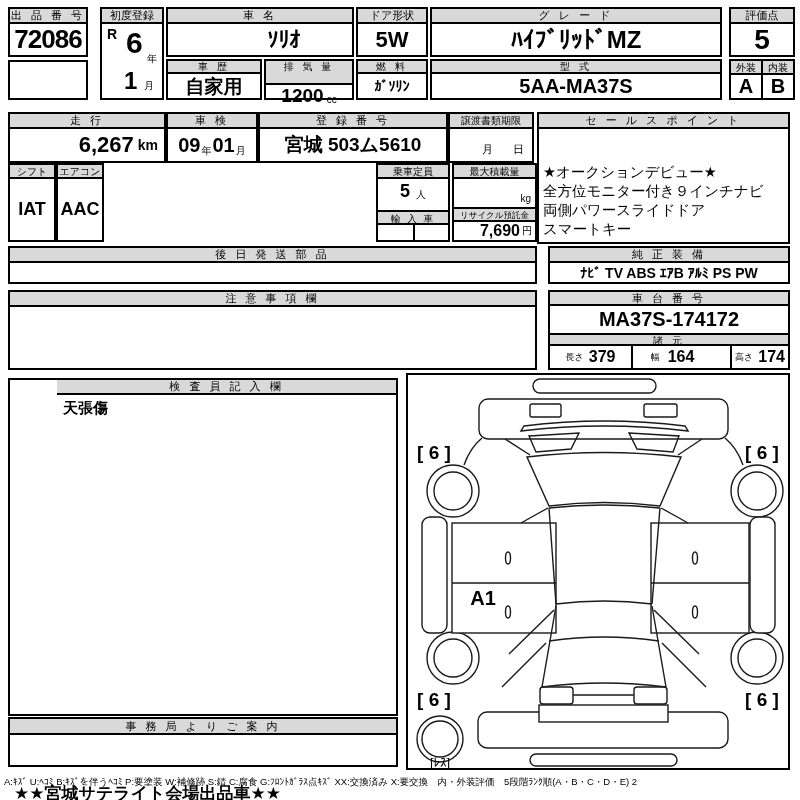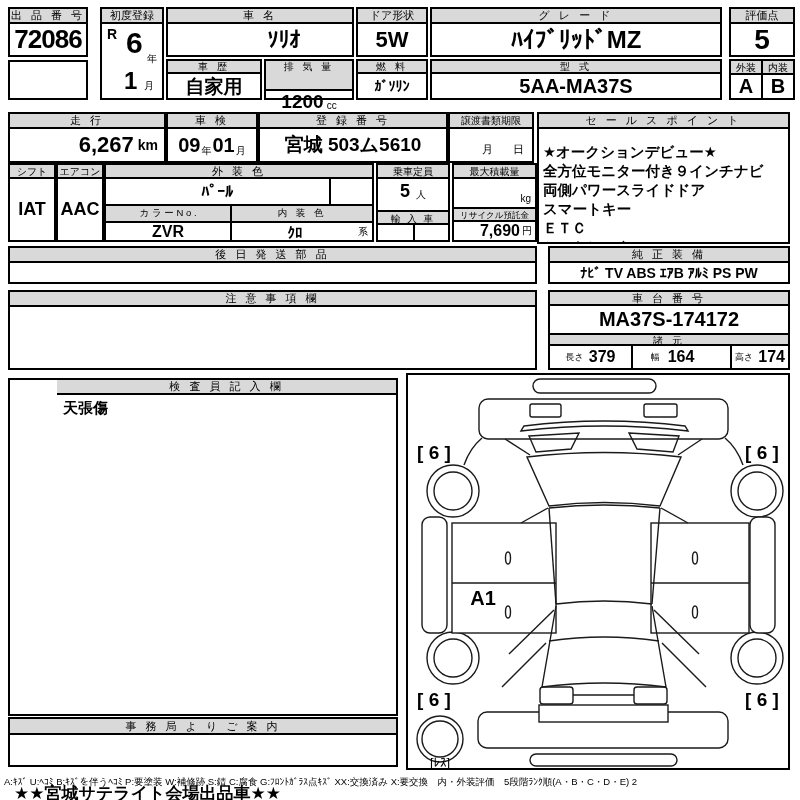--- a/index.html
+++ b/index.html
@@ -44,21 +44,21 @@
 
   <div class="box" style="left:166px;top:7px;width:188px;height:50px;">
     <div class="hdr">車  名</div>
     <div class="val" style="font-size:22px;padding-left:48px;">ｿﾘｵ</div>
   </div>
   <div class="box" style="left:166px;top:59px;width:96px;height:41px;">
     <div class="hdr small" style="height:13px;line-height:11px;">車 歴</div>
     <div class="val" style="font-size:19px;">自家用</div>
   </div>
   <div class="box" style="left:264px;top:59px;width:90px;height:41px;">
-    <div class="hdr small" style="height:30px;line-height:11px;">排 気 量</div>
+    <div class="hdr small" style="height:24px;line-height:11px;">排 気 量</div>
     <div class="val" style="font-size:19px;gap:3px;">
       <span>1200</span>
       <span class="unit" style="font-size:10px;align-self:flex-end;padding-bottom:2px;">cc</span>
     </div>
   </div>
 
   <div class="box" style="left:356px;top:7px;width:72px;height:50px;">
     <div class="hdr tight">ドア形状</div>
     <div class="val" style="font-size:22px;">5W</div>
   </div>
@@ -112,59 +112,41 @@
     <div class="val" style="font-size:19px;">宮城 503ム5610</div>
   </div>
   <div class="box" style="left:448px;top:112px;width:86px;height:51px;">
     <div class="hdr tight small">譲渡書類期限</div>
     <div style="flex:1;display:flex;align-items:flex-end;justify-content:flex-end;gap:20px;padding:0 8px 4px 0;font-size:11px;">
       <span>月</span>
       <span>日</span>
     </div>
   </div>
 
-  <div class="box" style="left:537px;top:112px;width:253px;height:132px;">
+  <div class="box" style="left:537px;top:112px;width:253px;height:132px;gap:20px;">
     <div class="hdr">セ ー ル ス ポ イ ン ト</div>
-    <div style="flex:1;padding:14px 4px;font-weight:700;font-size:14.5px;line-height:19px;white-space:nowrap;overflow:hidden;">
+    <div style="flex:1;padding:14px 4px;font-weight:400;font-size:14.5px;line-height:19px;white-space:nowrap;overflow:hidden;">
       <div>★オークションデビュー★</div>
       <div>全方位モニター付き９インチナビ</div>
       <div>両側パワースライドドア</div>
       <div>スマートキー</div>
       <div>ＥＴＣ</div>
       <div>シートヒーター</div>
     </div>
   </div>
 
   <div class="box" style="left:8px;top:163px;width:48px;height:79px;">
     <div class="hdr tight small" style="height:14px;">シフト</div>
     <div class="val" style="font-size:18px;">IAT</div>
   </div>
   <div class="box" style="left:56px;top:163px;width:48px;height:79px;">
     <div class="hdr tight small" style="height:14px;">エアコン</div>
     <div class="val" style="font-size:18px;">AAC</div>
   </div>
 
-  <div class="box" style="left:104px;top:163px;width:270px;height:79px;">
-    <div class="hdr" style="height:14px;line-height:12px;">外 装 色</div>
-    <div class="row" style="height:25px;">
-      <div class="val cell" style="width:226px;font-size:16px;">ﾊﾟｰﾙ</div>
-      <div class="cell bl" style="width:44px;"></div>
-    </div>
-    <div class="row bt" style="height:15px;background:#d9d9d9;border-bottom:2px solid #000;box-sizing:content-box;">
-      <div class="cell" style="width:126px;font-size:9.5px;text-align:center;line-height:13px;">カ ラ ー N o .</div>
-      <div class="cell bl" style="width:144px;font-size:9.5px;text-align:center;line-height:13px;letter-spacing:3px;">内 装 色</div>
-    </div>
-    <div class="row" style="flex:1;">
-      <div class="val cell" style="width:126px;font-size:16px;">ZVR</div>
-      <div class="cell bl" style="width:144px;display:flex;align-items:center;">
-        <span style="flex:1;text-align:center;font-weight:700;font-size:15px;">ｸﾛ</span>
-        <span style="font-size:10px;padding-right:4px;">系</span>
-      </div>
-    </div>
-  </div>
 
   <div class="box" style="left:376px;top:163px;width:74px;height:79px;">
     <div class="hdr tight small" style="height:14px;">乗車定員</div>
     <div style="height:25px;display:flex;align-items:center;justify-content:center;gap:6px;">
       <span style="font-weight:700;font-size:18px;">5</span>
       <span style="font-size:10px;padding-top:6px;">人</span>
     </div>
     <div class="hdr bt" style="height:15px;line-height:13px;font-size:9.5px;letter-spacing:2px;border-bottom:2px solid #000;margin-top:6px;">輸 入 車</div>
     <div class="row" style="flex:1;">
       <div class="cell" style="width:50%;"></div>

